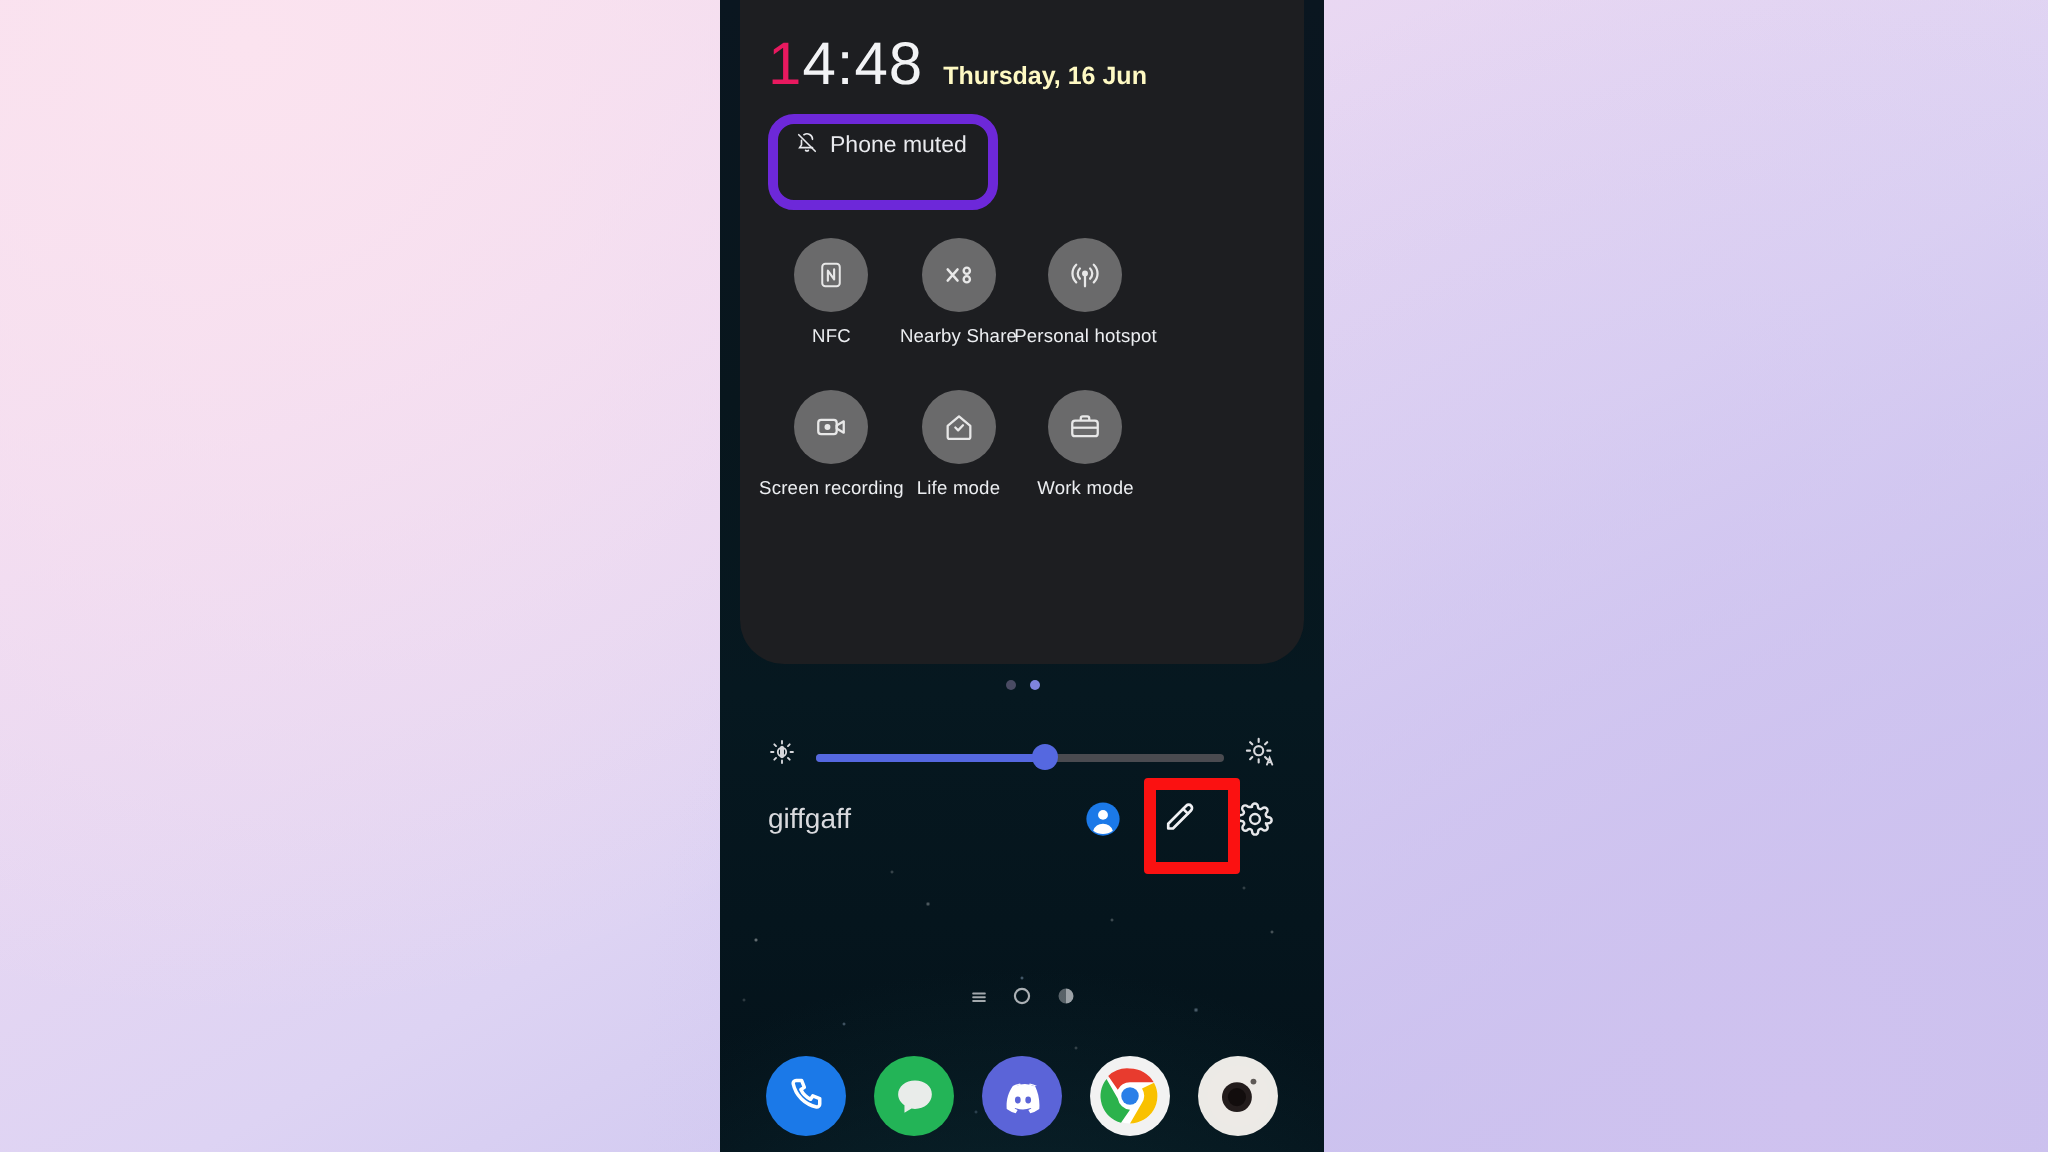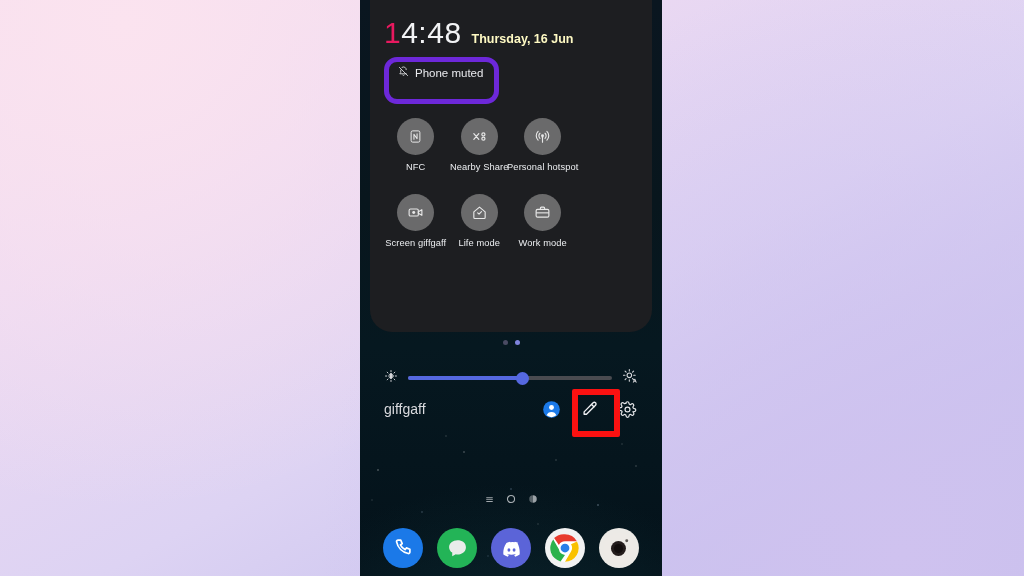--- a/index.html
+++ b/index.html
@@ -218,21 +218,21 @@
       <div class="tile-row row2">
 
         <div class="tile">
           <div class="bubble">
             <svg width="17" height="17" viewBox="0 0 24 24" fill="none" stroke="#e8e8e8" stroke-width="1.6">
               <rect x="3" y="7" width="13" height="10" rx="2"></rect>
               <circle cx="9.5" cy="12" r="2.1" fill="#e8e8e8" stroke="none"></circle>
               <path d="M16 11l5-3v8l-5-3z" stroke-linejoin="round"></path>
             </svg>
           </div>
-          <div class="lbl">Screen giffgaff</div>
+          <div class="lbl">Screen recording</div>
         </div>
 
         <div class="tile">
           <div class="bubble">
             <svg width="17" height="17" viewBox="0 0 24 24" fill="none" stroke="#e8e8e8" stroke-width="1.6" stroke-linejoin="round">
               <path d="M4 11.2L12 4.5l8 6.7V19a1.4 1.4 0 0 1-1.4 1.4H5.4A1.4 1.4 0 0 1 4 19z"></path>
               <path d="M9.4 12.4l2 2 3.4-3.6" stroke-linecap="round"></path>
             </svg>
           </div>
           <div class="lbl">Life mode</div>

